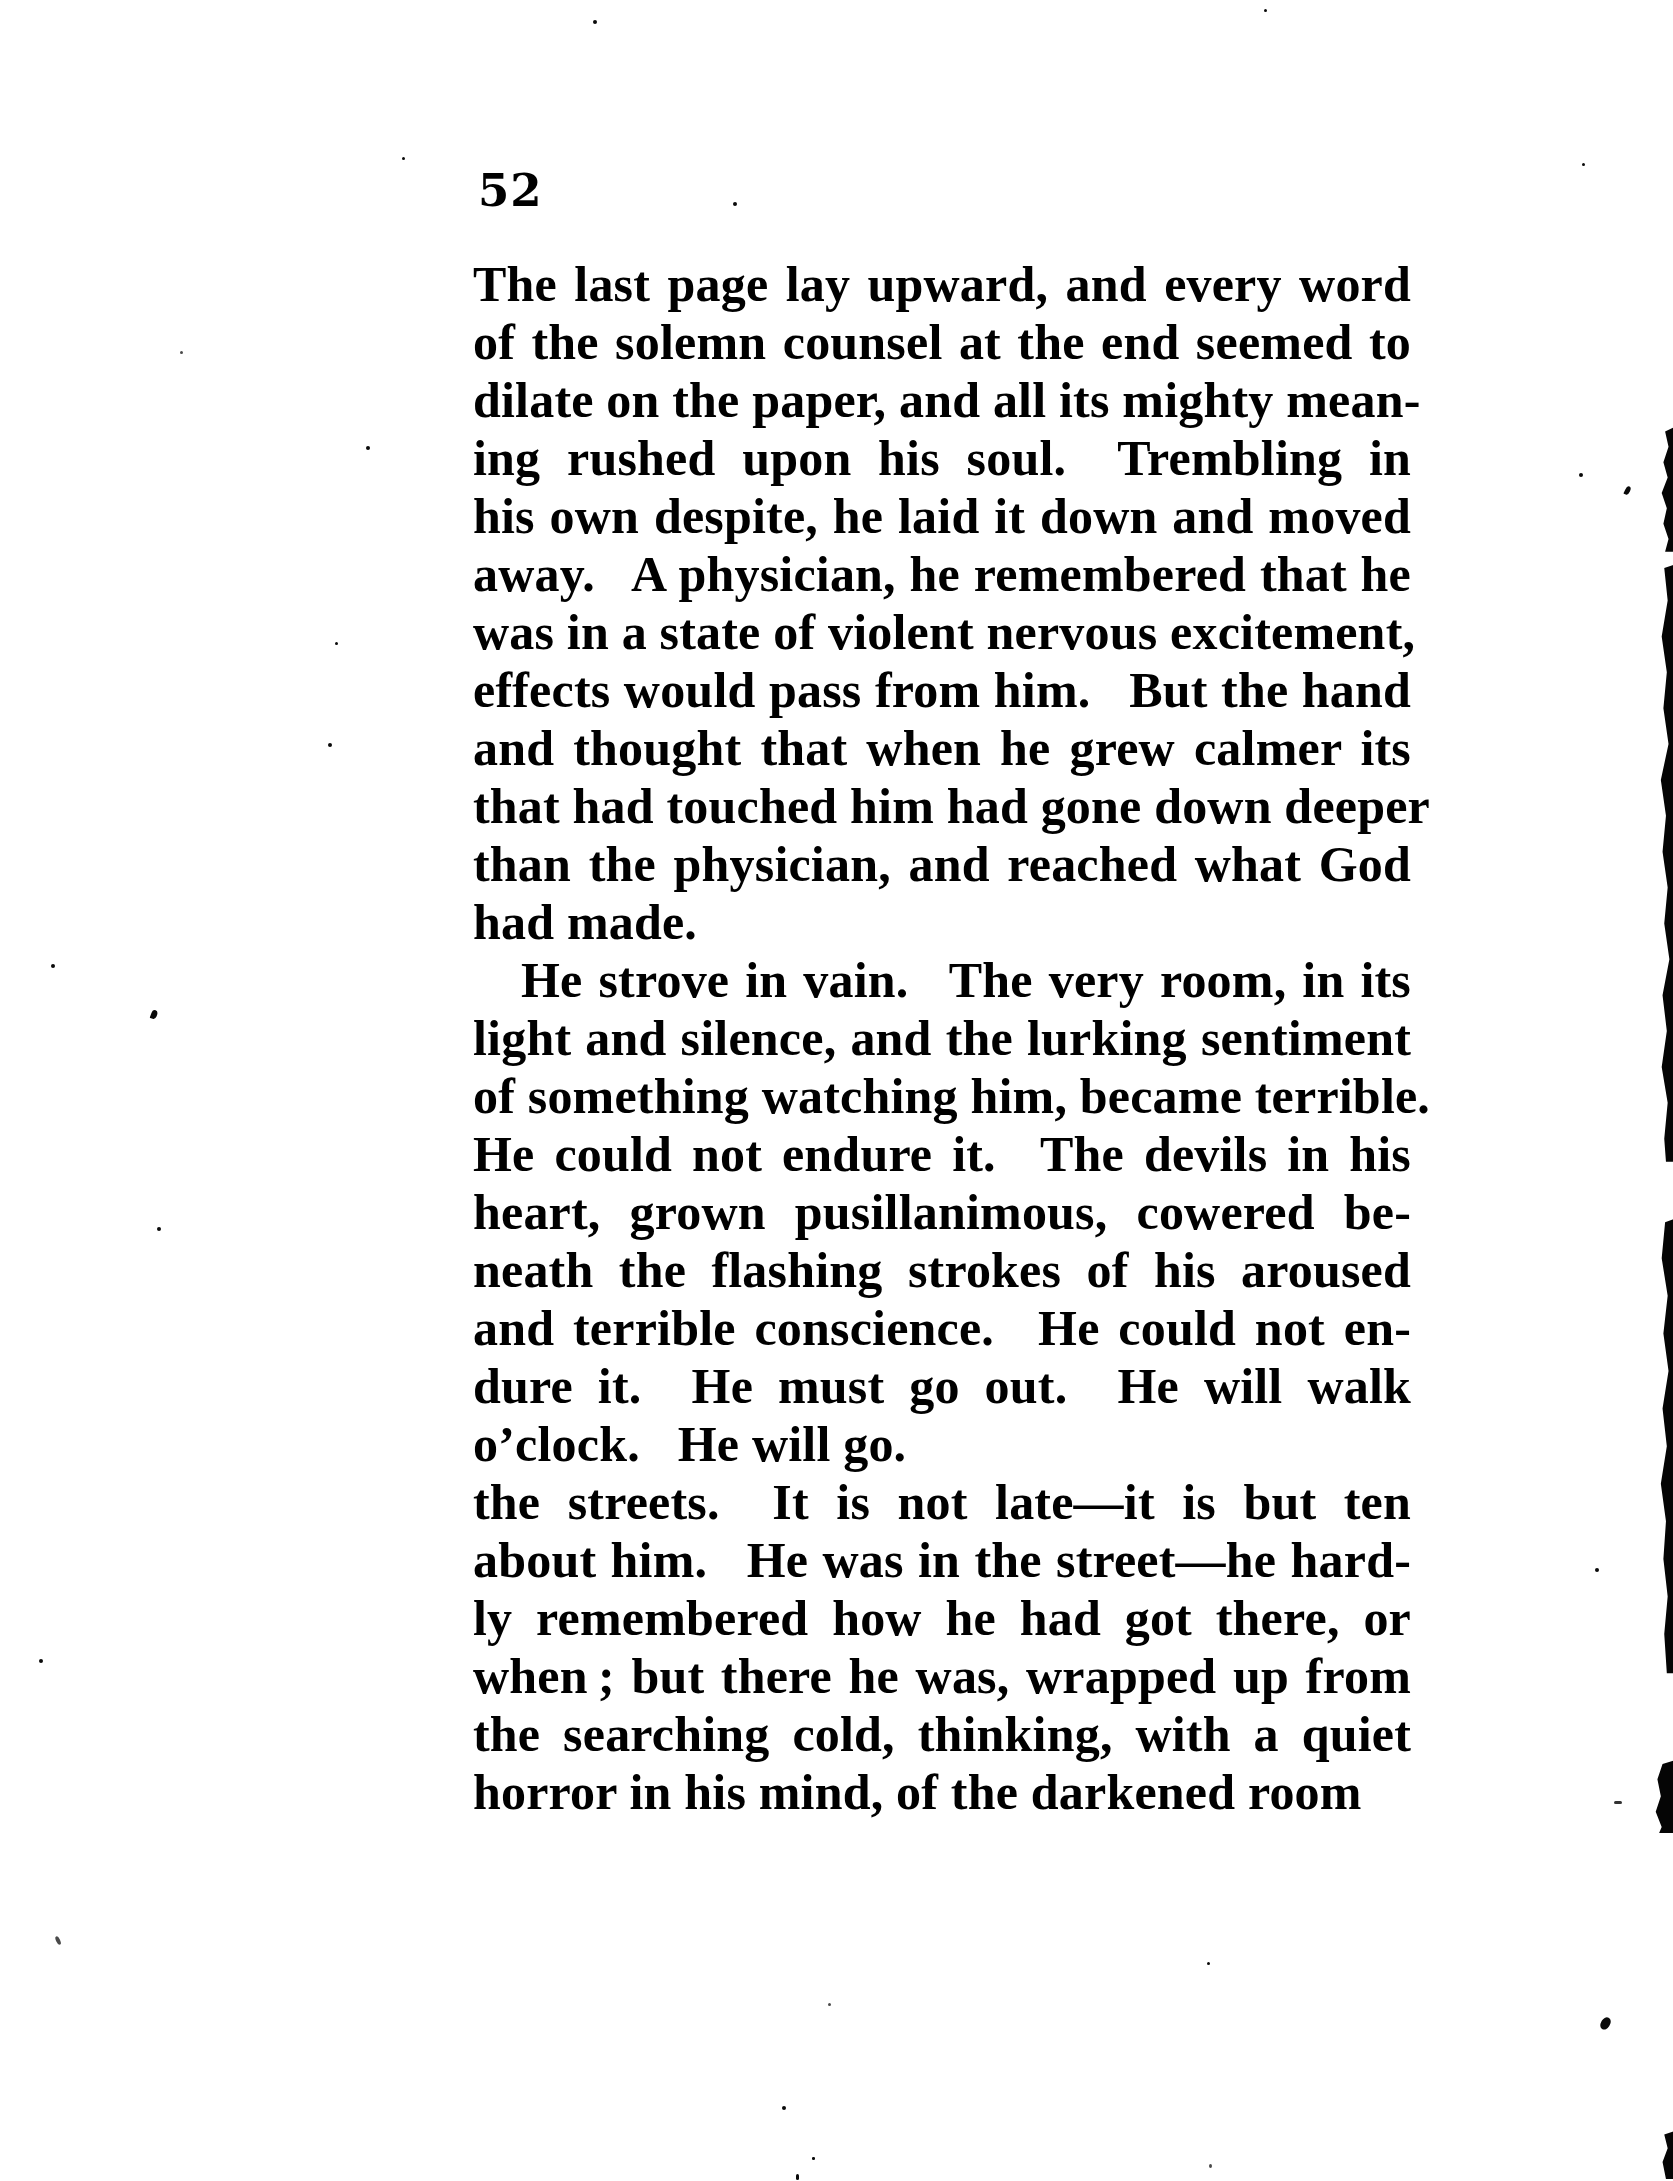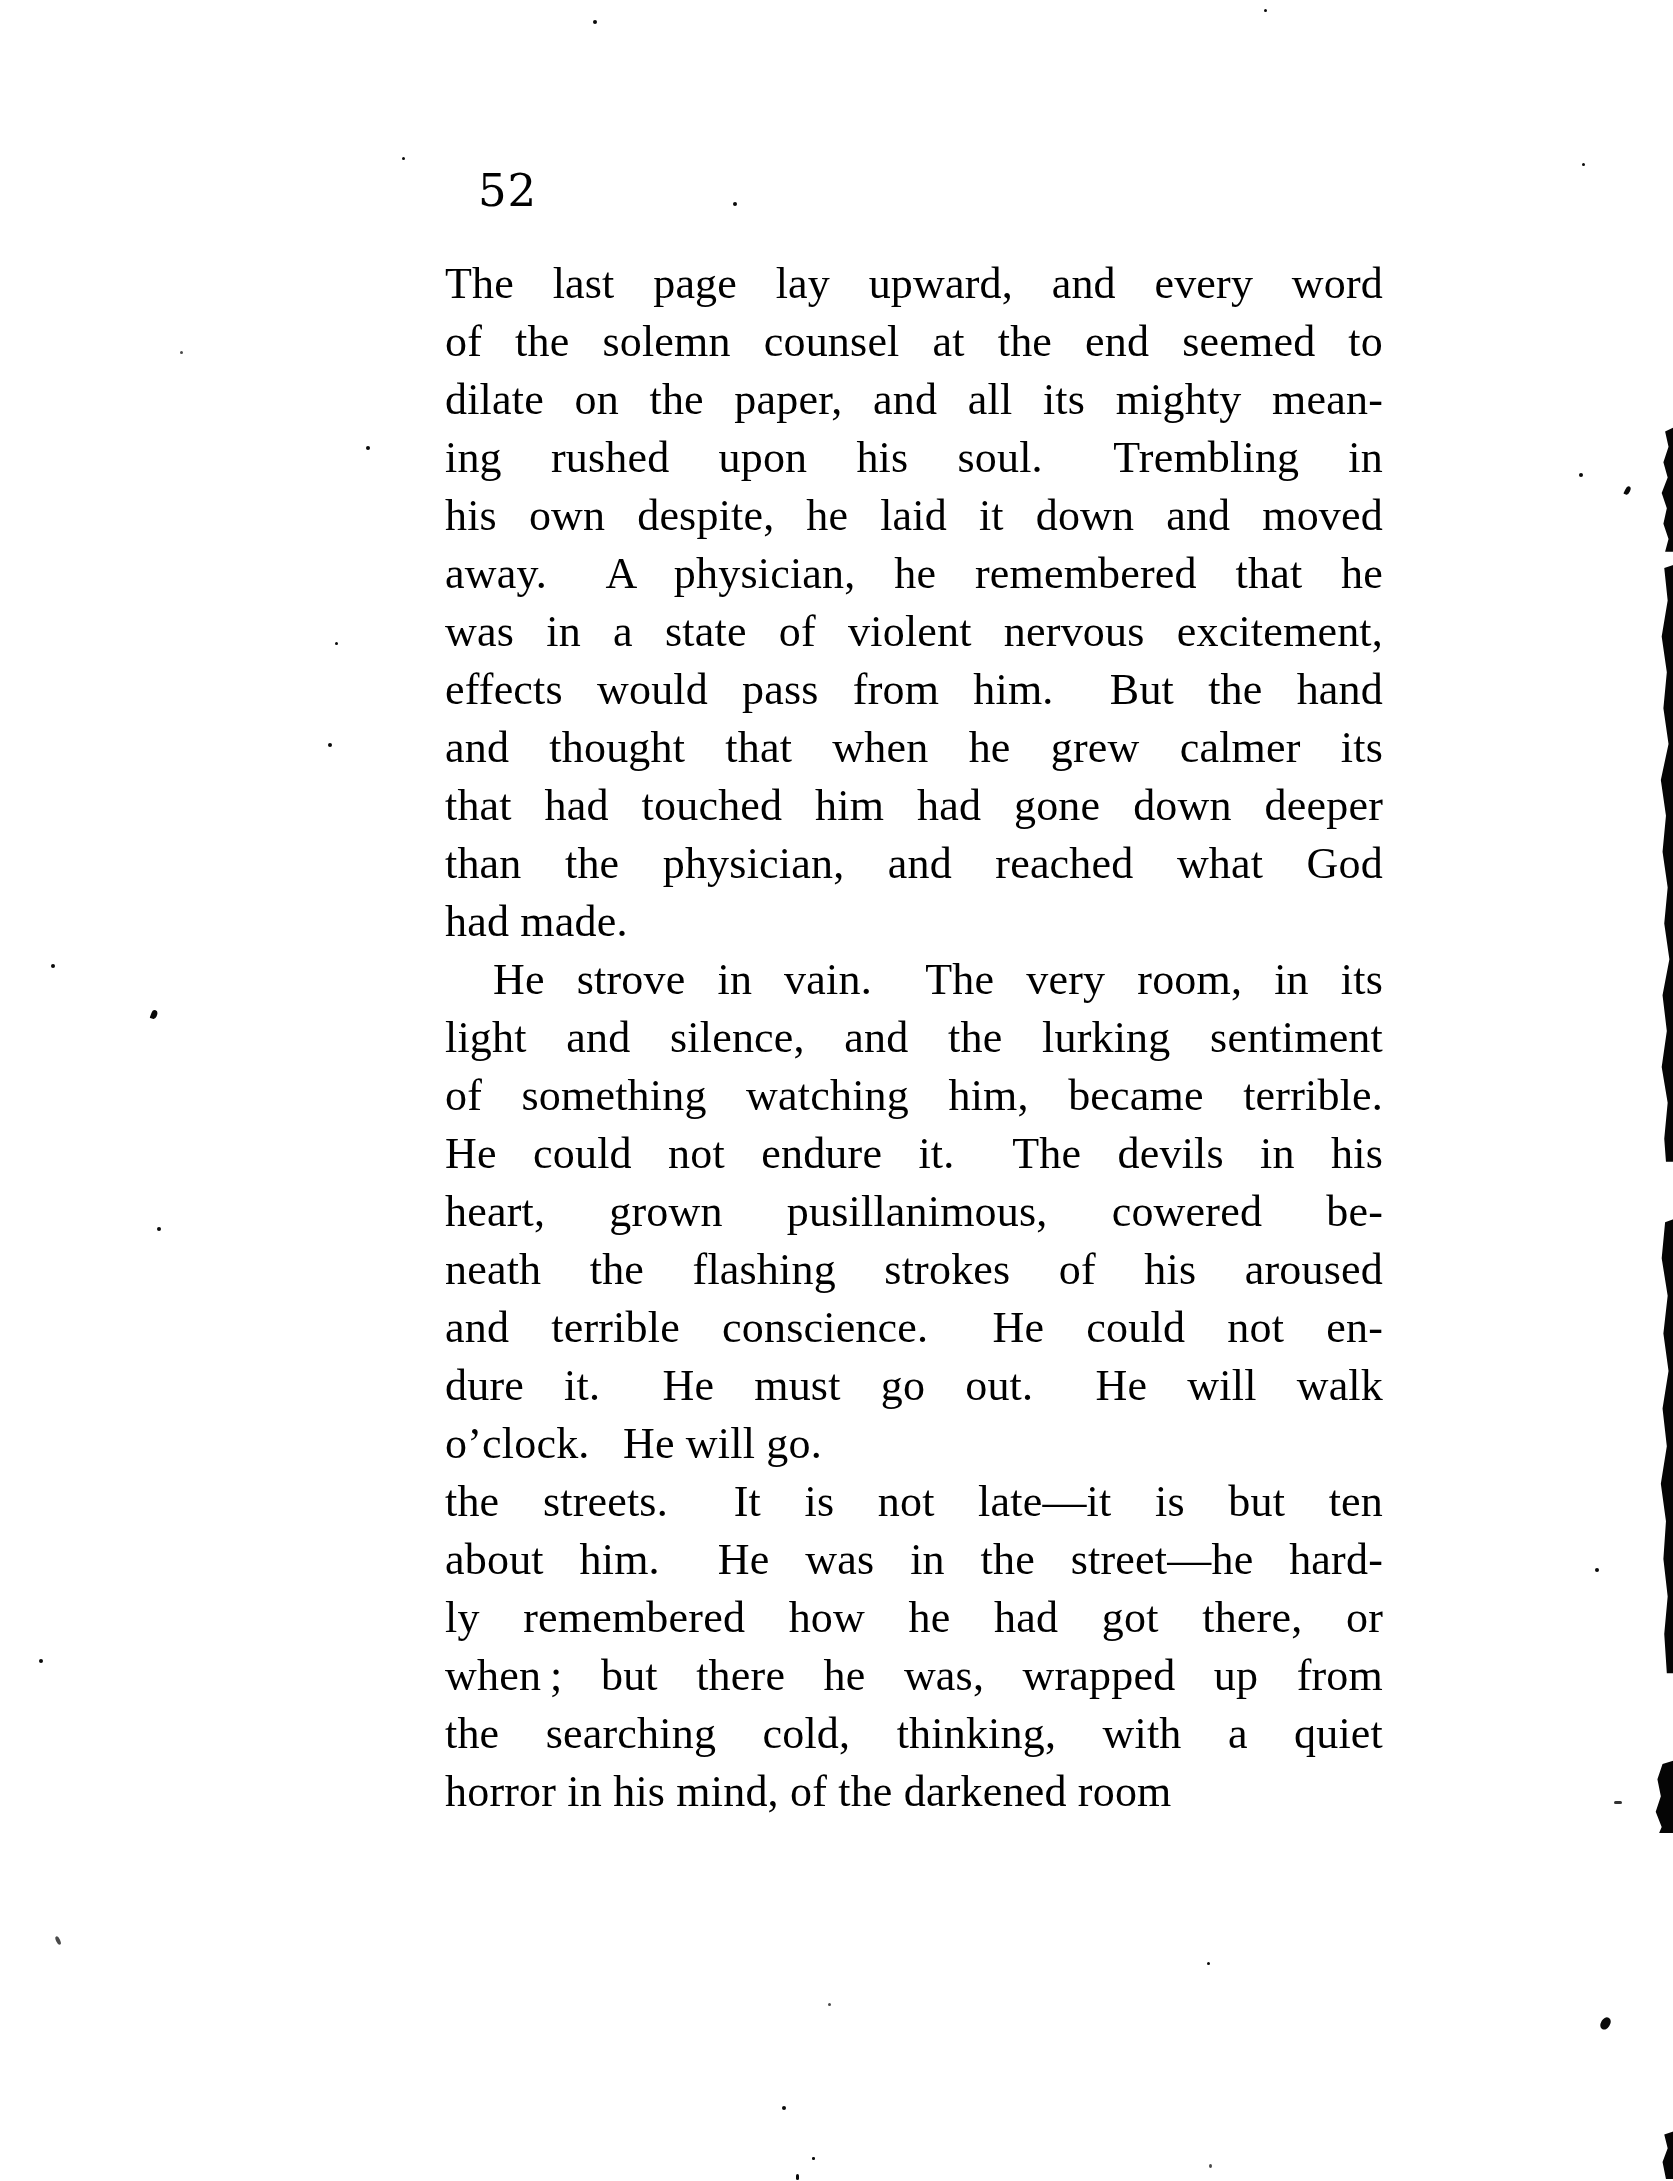--- a/index.html
+++ b/index.html
@@ -13,45 +13,46 @@
   }
   .page {
     position: absolute; inset: 0;
     background: #ffffff;
   }
   
   .page-number {
     position: absolute;
     left: 478px; top: 168px;
     font-family: "DejaVu Serif", serif;
-    font-weight: 400;
+    font-weight: 700;
     font-size: 45px;
     line-height: 1;
     letter-spacing: 0.9px;
   }
   .running-title {
     position: absolute;
     left: 473px; top: 175px;
     width: 938px;
     text-align: center;
     font-style: italic;
     font-weight: 600;
     font-size: 43px;
     line-height: 1;
     letter-spacing: 3.4px;
     word-spacing: 19px;
   }
   
   .text-block {
     position: absolute;
-    left: 445px; top: 255px;
+    left: 473px; top: 255px;
     width: 938px;
-    font-size: 44px;
+    font-size: 50px;
     line-height: 58px;
     letter-spacing: 0.2px;
+    font-weight: bold;
   }
   .line {
     white-space: nowrap;
     text-align: justify;
     text-align-last: justify;
     height: 58px;
   }
   .line.end { text-align-last: left; }
   .line.indent { text-indent: 48px; }
   

